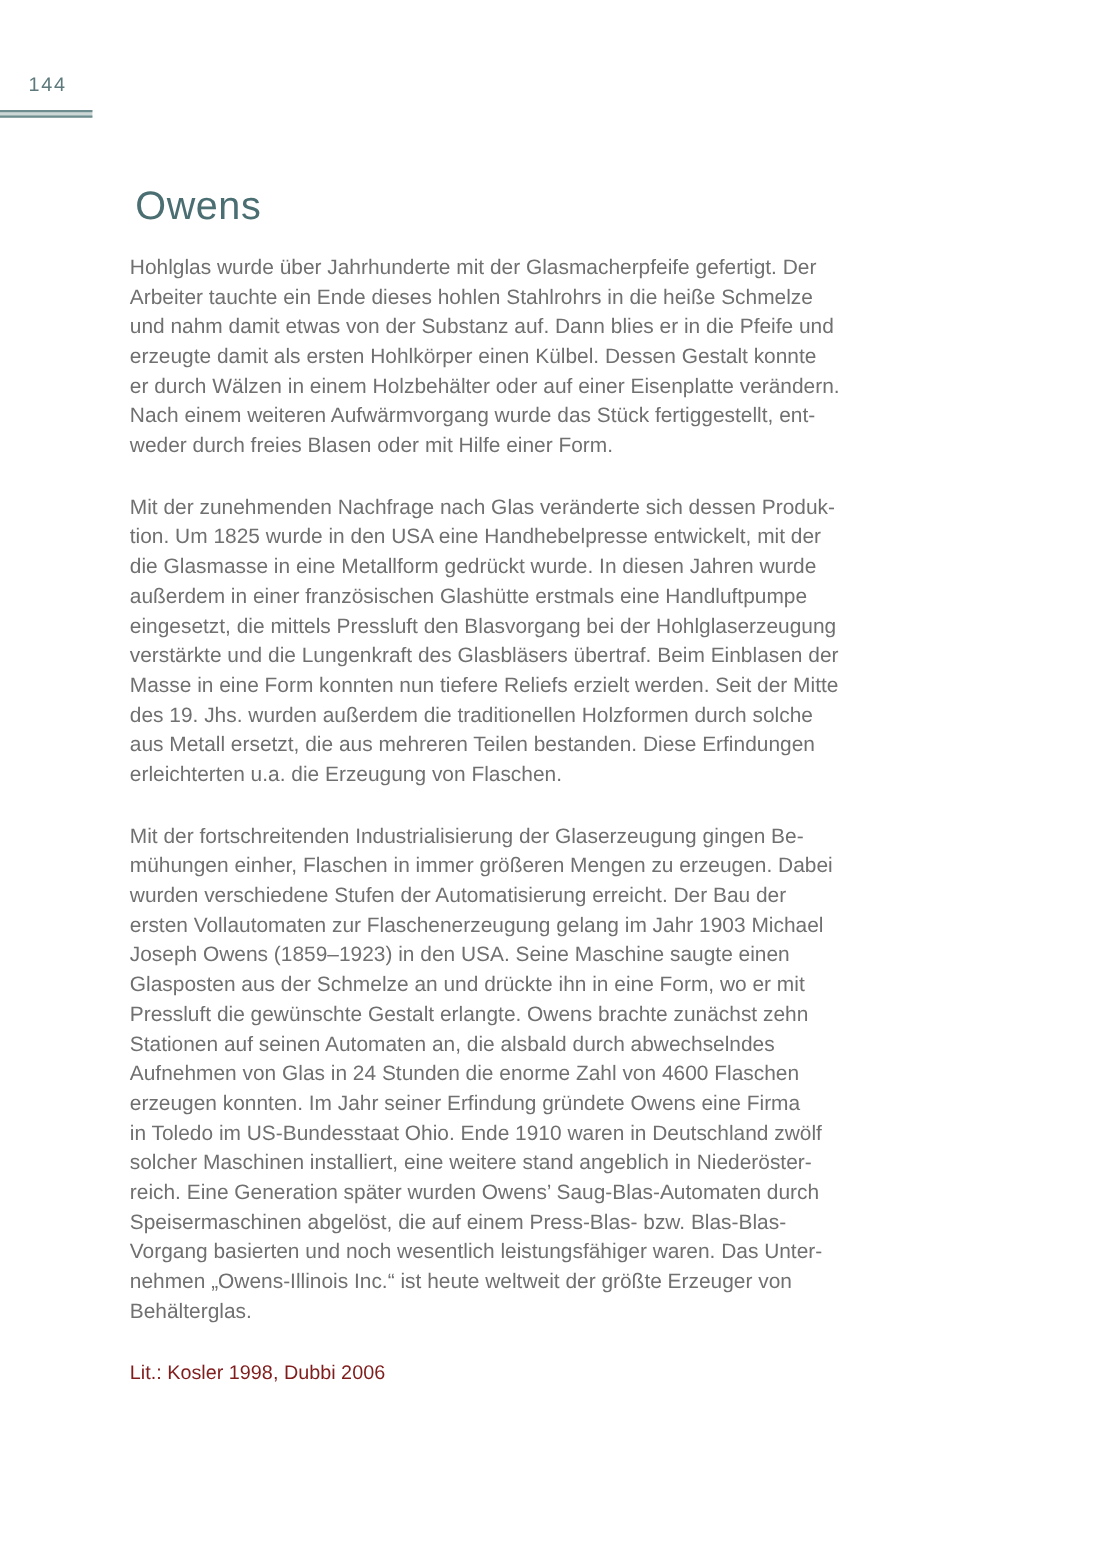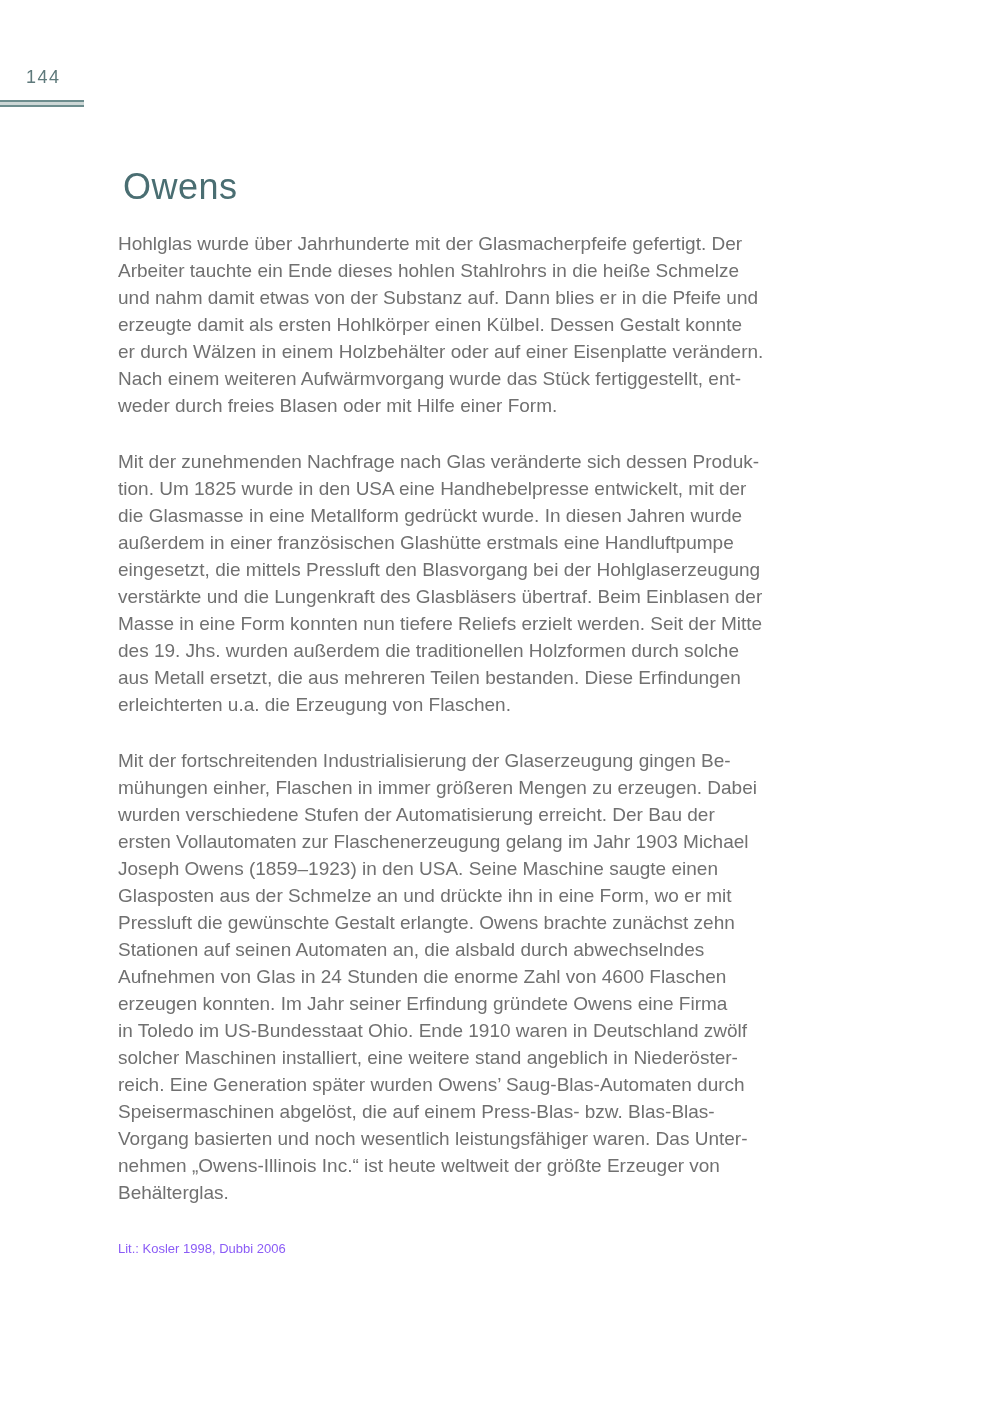--- a/index.html
+++ b/index.html
@@ -53,22 +53,22 @@
     color: #707070;
     font-size: 19px;
     font-weight: 300;
     line-height: 27px;
   }
   .body-text p {
     margin: 0 0 29px 0;
     white-space: pre-line;
   }
   .literature {
-    color: #8b5cf6;
-    font-size: 13px;
+    color: #7f1d1d;
+    font-size: 18px;
     font-weight: 300;
     line-height: 27px;
     white-space: pre-line;
   }
 </style>
 </head>
 <body>
 
 <div class="page">
 

